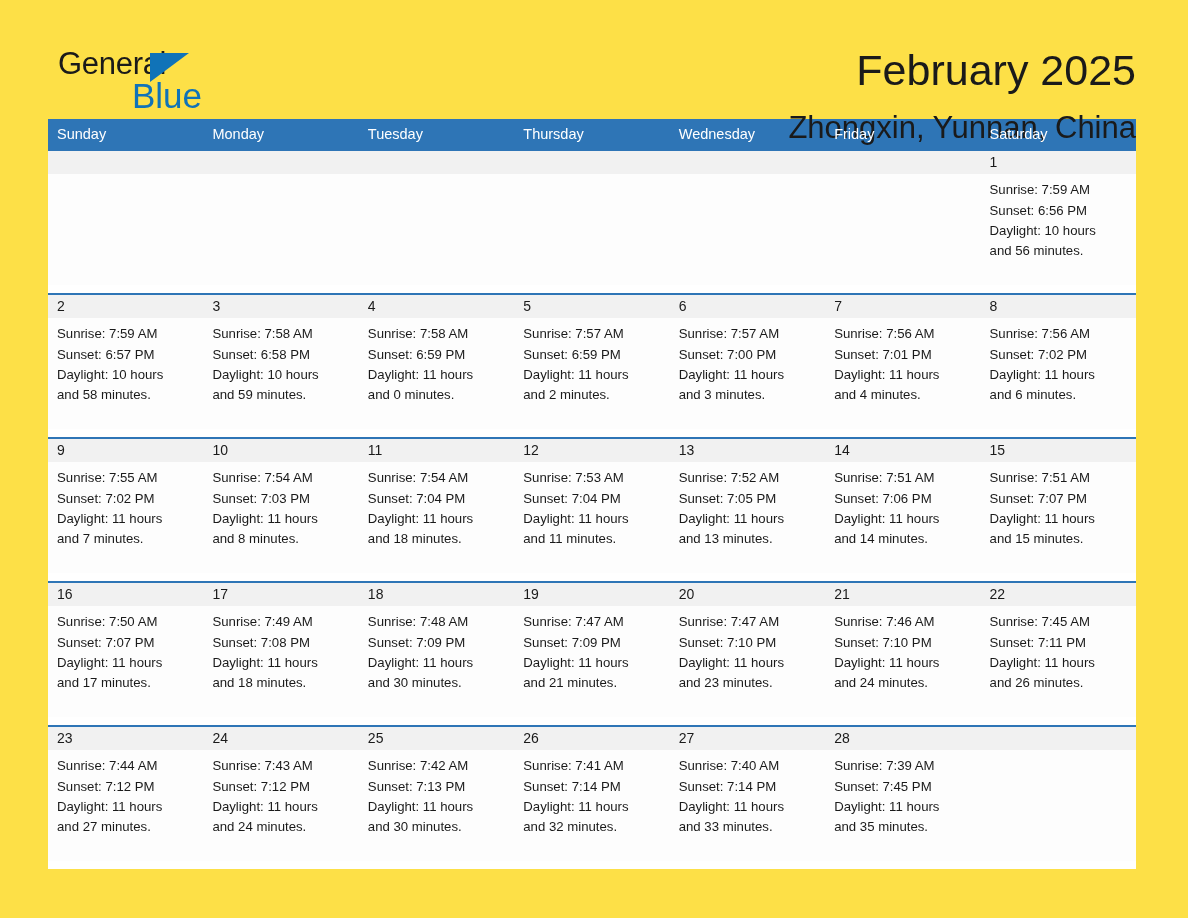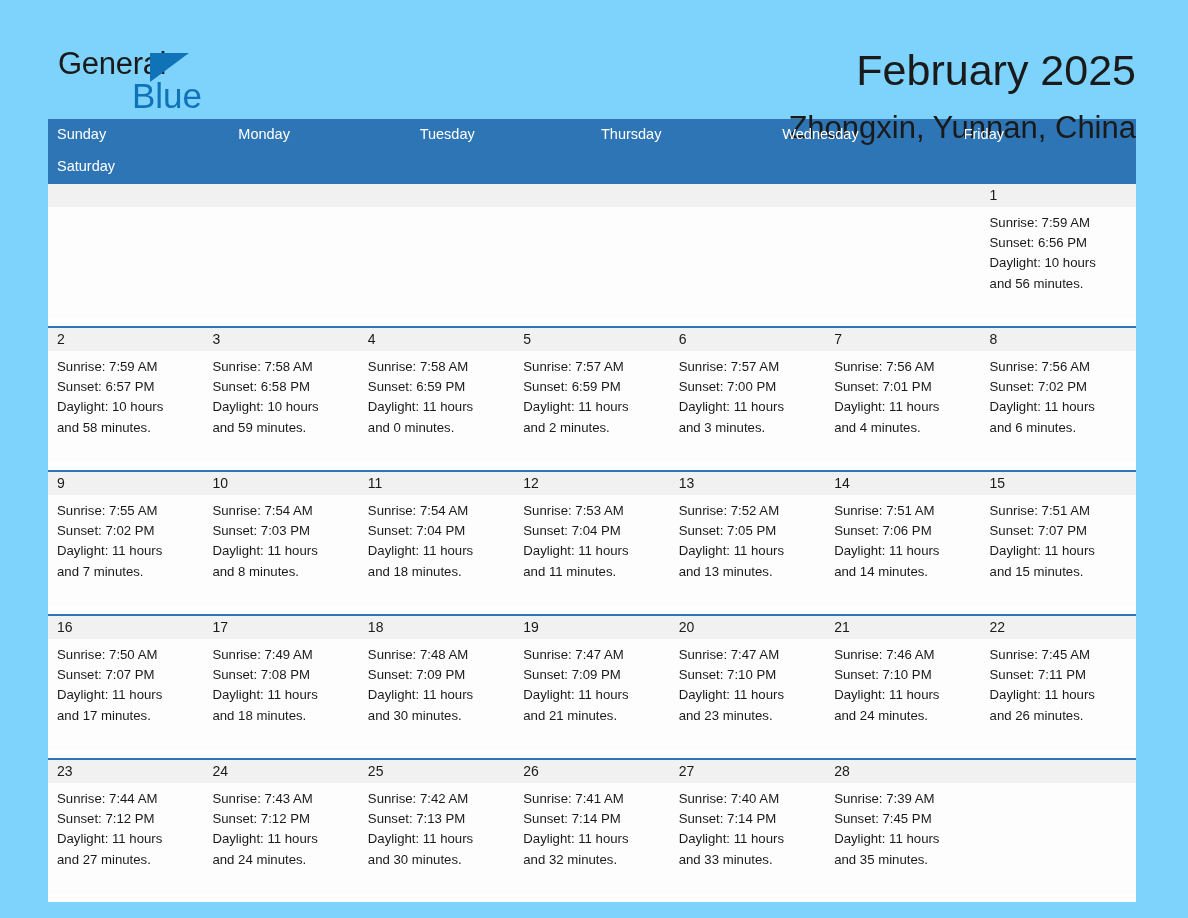--- a/index.html
+++ b/index.html
@@ -9,21 +9,21 @@
     height: 918px;
     background: #ffffff;
     font-family: "Liberation Sans", sans-serif;
     overflow: hidden;
   }
 
   .page {
     position: relative;
     width: 1188px;
     height: 918px;
-    background: #7dd3fc;
+    background: #fde047;
   }
 
   
   .header {
     display: flex;
     align-items: flex-start;
     justify-content: space-between;
     padding: 46px 52px 0 58px;
     height: 112px;
   }
@@ -84,21 +84,21 @@
   }
 
   
   .calendar {
     margin: 7px 52px 0 48px;
     width: 1088px;
   }
 
   .weekday-row {
     display: grid;
-    grid-template-columns: repeat(6, 1fr);
+    grid-template-columns: repeat(7, 1fr);
     background: #2e75b6;
   }
   .weekday-cell {
     color: #ffffff;
     font-size: 14.5px;
     padding: 7px 0 8px 9px;
     line-height: 1.2;
   }
 
   .week-row {

